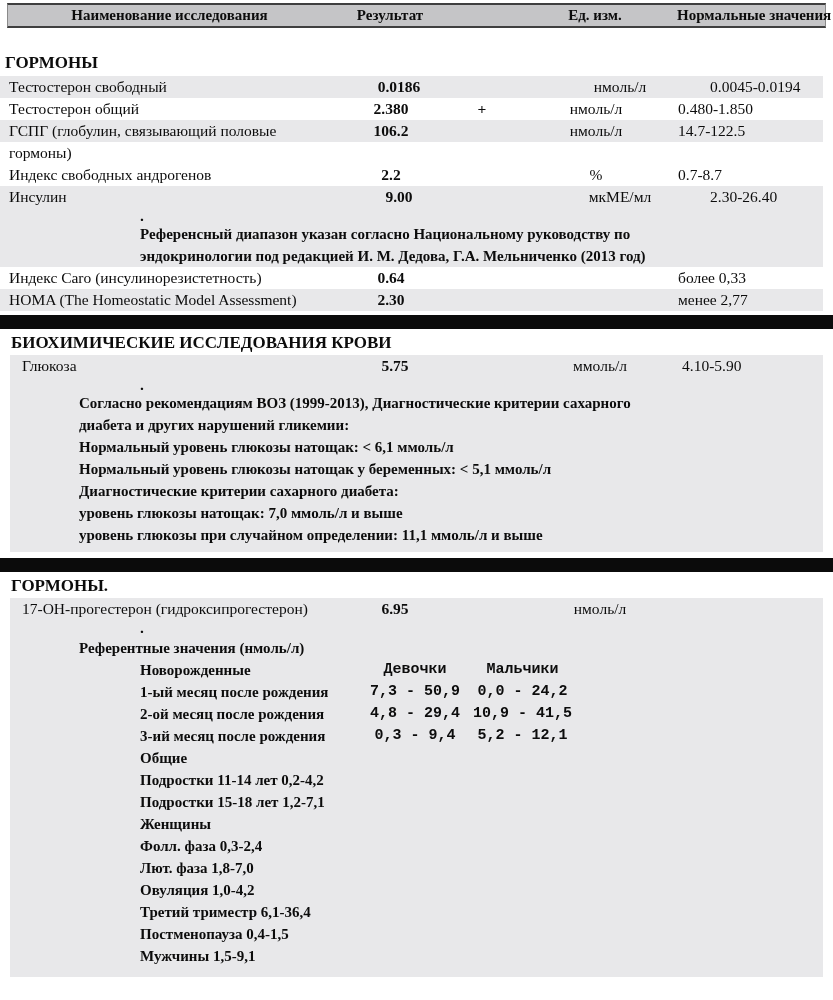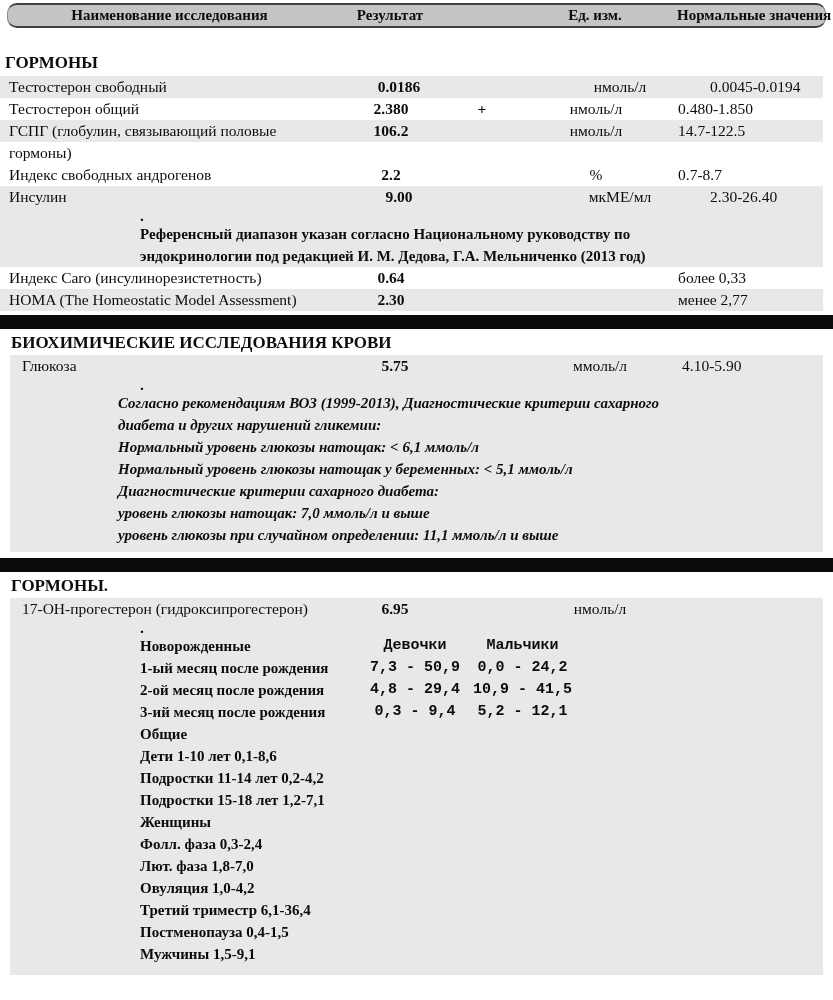--- a/index.html
+++ b/index.html
@@ -9,21 +9,21 @@
     font-family:"Liberation Serif","DejaVu Serif",serif;
     font-size:15.5px;
   }
   
   .colhdr {
     margin:3px 7px 0 7px; height:21px;
     background:#c5c5c7;
     border-top:2px solid #3f3f3f; border-bottom:2px solid #3f3f3f;
     border-left:1px solid #8a8a8a; border-right:1px solid #8a8a8a;
     display:grid; grid-template-columns:323px 118px 64px 164px 1fr;
-    align-items:center; font-weight:bold; font-size:15px;border-radius:10px;
+    align-items:center; font-weight:bold; font-size:15px;
   }
   .colhdr span { text-align:center; white-space:nowrap; }
   
   .row {
     display:grid; grid-template-columns:323px 118px 64px 164px 1fr;
     line-height:22px; padding-left:9px; margin-right:10px;
   }
   .panel .row { grid-template-columns:314px 118px 64px 164px 1fr; padding-left:12px; margin-right:16px; }
   .cell-result { text-align:center; font-weight:bold; }
   .cell-flag   { text-align:center; font-weight:bold; }
@@ -44,21 +44,21 @@
   
   .panel { margin:0 10px; background:#e8e8ea; }
   .panel.last { padding-bottom:10px; }
   
   .dotline { line-height:15px; height:15px; padding-left:140px; font-weight:bold; }
   .panel .dotline { padding-left:130px; }
   .note-line {
     padding-left:140px; font-weight:bold; line-height:22px;
     font-size:15px; white-space:nowrap;
   }
-  .panel .note-line { padding-left:108px;font-style:italic; }
+  .panel .note-line { padding-left:69px; }
   .noteblock { margin-right:10px; }
   .ref-title { margin-top:2px; }
   
   .ref-row {
     display:grid; grid-template-columns:225px 100px 115px;
     padding-left:130px; font-weight:bold; line-height:22px; font-size:15px;
   }
   .ref-row .c2, .ref-row .c3 { text-align:center; white-space:nowrap;font-family:Liberation Mono, monospace; }
   .ref-row .c1 { white-space:nowrap; }
   .ref-line { padding-left:130px; font-weight:bold; line-height:22px; font-size:15px; white-space:nowrap; }
@@ -166,20 +166,21 @@
   <div class="sec-title panel-head">ГОРМОНЫ.</div>
   <div class="panel last">
     <div class="row split">
       <span>17-OH-прогестерон (гидроксипрогестерон)</span>
       <span class="cell-result">6.95</span>
       <span class="cell-flag"></span>
       <span class="cell-units">нмоль/л</span>
       <span class="cell-normal"></span>
     </div>
     <div class="dotline">.</div>
+    <div class="note-line ref-title">Референтные значения (нмоль/л)</div>
 
     <div class="ref-row">
       <span class="c1">Новорожденные</span>
       <span class="c2">Девочки</span>
       <span class="c3">Мальчики</span>
     </div>
     <div class="ref-row">
       <span class="c1">1-ый месяц после рождения</span>
       <span class="c2">7,3 - 50,9</span>
       <span class="c3">0,0 - 24,2</span>
@@ -189,21 +190,20 @@
       <span class="c2">4,8 - 29,4</span>
       <span class="c3">10,9 - 41,5</span>
     </div>
     <div class="ref-row">
       <span class="c1">3-ий месяц после рождения</span>
       <span class="c2">0,3 - 9,4</span>
       <span class="c3">5,2 - 12,1</span>
     </div>
 
     <div class="ref-line">Общие</div>
-    <div class="ref-line">Дети 1-10 лет 0,1-8,6</div>
     <div class="ref-line">Подростки 11-14 лет 0,2-4,2</div>
     <div class="ref-line">Подростки 15-18 лет 1,2-7,1</div>
     <div class="ref-line">Женщины</div>
     <div class="ref-line">Фолл. фаза 0,3-2,4</div>
     <div class="ref-line">Лют. фаза 1,8-7,0</div>
     <div class="ref-line">Овуляция 1,0-4,2</div>
     <div class="ref-line">Третий триместр 6,1-36,4</div>
     <div class="ref-line">Постменопауза 0,4-1,5</div>
     <div class="ref-line">Мужчины 1,5-9,1</div>
   </div>

